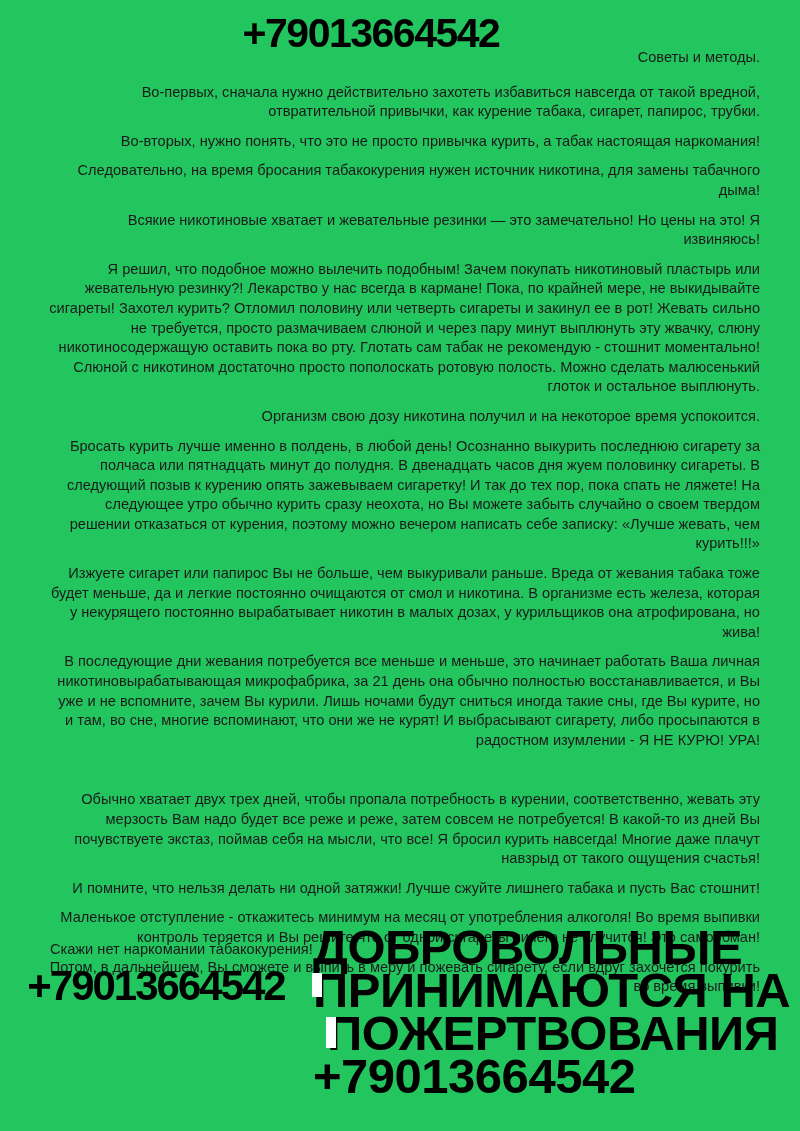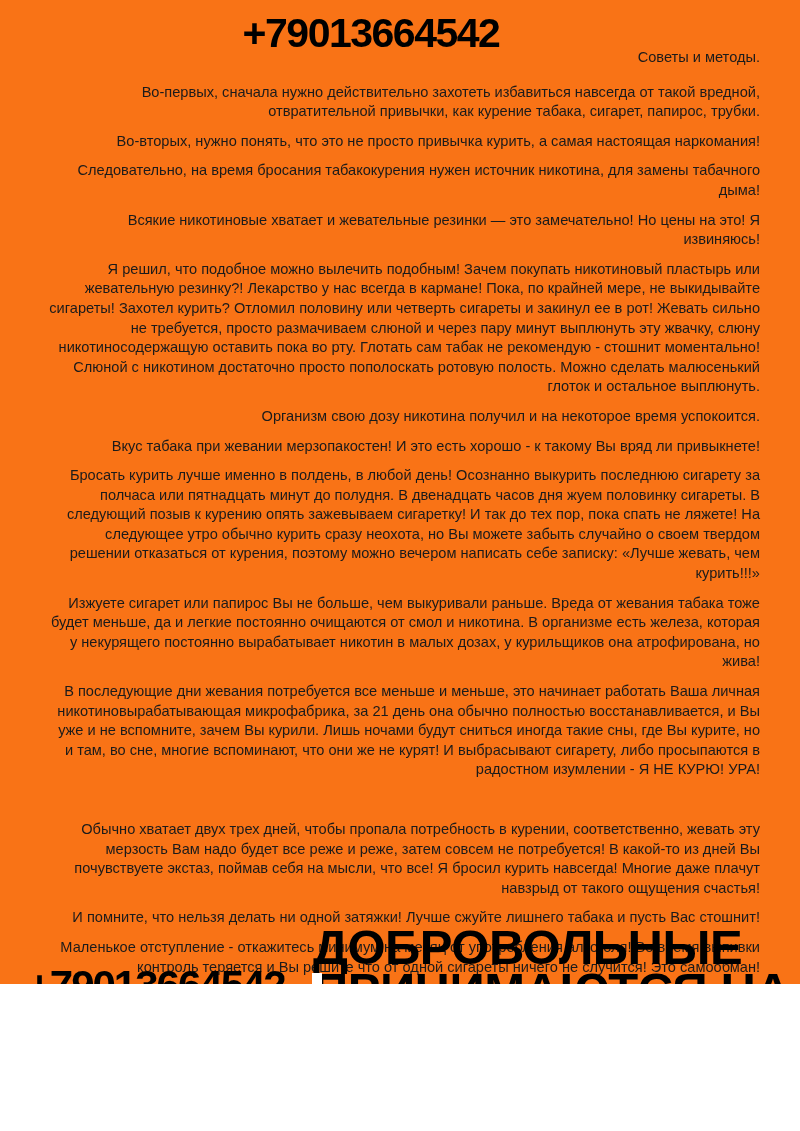--- a/index.html
+++ b/index.html
@@ -3,22 +3,22 @@
 <meta charset="utf-8">
 <style>
   html, body {
     margin: 0;
     padding: 0;
     background: #ffffff;
   }
   .page {
     position: relative;
     width: 800px;
-    height: 984px;
-    background: #f97316;
+    height: 1131px;
+    background: #22c55e;
     font-family: "Liberation Sans", sans-serif;
     color: #1b1b1b;
     overflow: hidden;
   }
   .top-phone {
     position: absolute;
     top: 10px;
     left: 0;
     width: 742px;
     margin: 0;
@@ -106,35 +106,35 @@
 </head>
 <body>
 
 <div class="page">
 
   <h1 class="top-phone">+79013664542</h1>
 
   <div class="body-text">
     <p class="title">Советы и методы.</p>
     <p>Во-первых, сначала нужно действительно захотеть избавиться навсегда от такой вредной, отвратительной привычки, как курение табака, сигарет, папирос, трубки.</p>
-    <p>Во-вторых, нужно понять, что это не просто привычка курить, а самая настоящая наркомания!</p>
+    <p>Во-вторых, нужно понять, что это не просто привычка курить, а табак настоящая наркомания!</p>
     <p>Следовательно, на время бросания табакокурения нужен источник никотина, для замены табачного дыма!</p>
     <p>Всякие никотиновые хватает и жевательные резинки — это замечательно! Но цены на это! Я извиняюсь!</p>
     <p>Я решил, что подобное можно вылечить подобным! Зачем покупать никотиновый пластырь или жевательную резинку?! Лекарство у нас всегда в кармане! Пока, по крайней мере, не выкидывайте сигареты! Захотел курить? Отломил половину или четверть сигареты и закинул ее в рот! Жевать сильно не требуется, просто размачиваем слюной и через пару минут выплюнуть эту жвачку, слюну никотиносодержащую оставить пока во рту. Глотать сам табак не рекомендую - стошнит моментально! Слюной с никотином достаточно просто пополоскать ротовую полость. Можно сделать малюсенький глоток и остальное выплюнуть.</p>
     <p>Организм свою дозу никотина получил и на некоторое время успокоится.</p>
-    <p>Вкус табака при жевании мерзопакостен! И это есть хорошо - к такому Вы вряд ли привыкнете!</p>
     <p>Бросать курить лучше именно в полдень, в любой день! Осознанно выкурить последнюю сигарету за полчаса или пятнадцать минут до полудня. В двенадцать часов дня жуем половинку сигареты. В следующий позыв к курению опять зажевываем сигаретку! И так до тех пор, пока спать не ляжете! На следующее утро обычно курить сразу неохота, но Вы можете забыть случайно о своем твердом решении отказаться от курения, поэтому можно вечером написать себе записку: «Лучше жевать, чем курить!!!»</p>
     <p>Изжуете сигарет или папирос Вы не больше, чем выкуривали раньше. Вреда от жевания табака тоже будет меньше, да и легкие постоянно очищаются от смол и никотина. В организме есть железа, которая у некурящего постоянно вырабатывает никотин в малых дозах, у курильщиков она атрофирована, но жива!</p>
     <p>В последующие дни жевания потребуется все меньше и меньше, это начинает работать Ваша личная никотиновырабатывающая микрофабрика, за 21 день она обычно полностью восстанавливается, и Вы уже и не вспомните, зачем Вы курили. Лишь ночами будут сниться иногда такие сны, где Вы курите, но и там, во сне, многие вспоминают, что они же не курят! И выбрасывают сигарету, либо просыпаются в радостном изумлении - Я НЕ КУРЮ! УРА!</p>
     <p class="gap-before">Обычно хватает двух трех дней, чтобы пропала потребность в курении, соответственно, жевать эту мерзость Вам надо будет все реже и реже, затем совсем не потребуется! В какой-то из дней Вы почувствуете экстаз, поймав себя на мысли, что все! Я бросил курить навсегда! Многие даже плачут навзрыд от такого ощущения счастья!</p>
     <p>И помните, что нельзя делать ни одной затяжки! Лучше сжуйте лишнего табака и пусть Вас стошнит!</p>
     <p>Маленькое отступление - откажитесь минимум на месяц от употребления алкоголя! Во время выпивки контроль теряется и Вы решите что от одной сигареты ничего не случится! Это самообман!</p>
     <p>Потом, в дальнейшем, Вы сможете и выпить в меру и пожевать сигарету, если вдруг захочется покурить во время выпивки!</p>
   </div>
 
+  <p class="slogan">Скажи нет наркомании табакокурения!</p>
 
   <div class="footer-phone">+79013664542</div>
 
   <div class="donation">
     <div class="line">
       <span>ДОБРОВОЛЬНЫЕ</span>
     </div>
     <div class="line">
       <span>ПРИНИМАЮТСЯ НА</span>
       <span class="mask mask-prin"></span>

